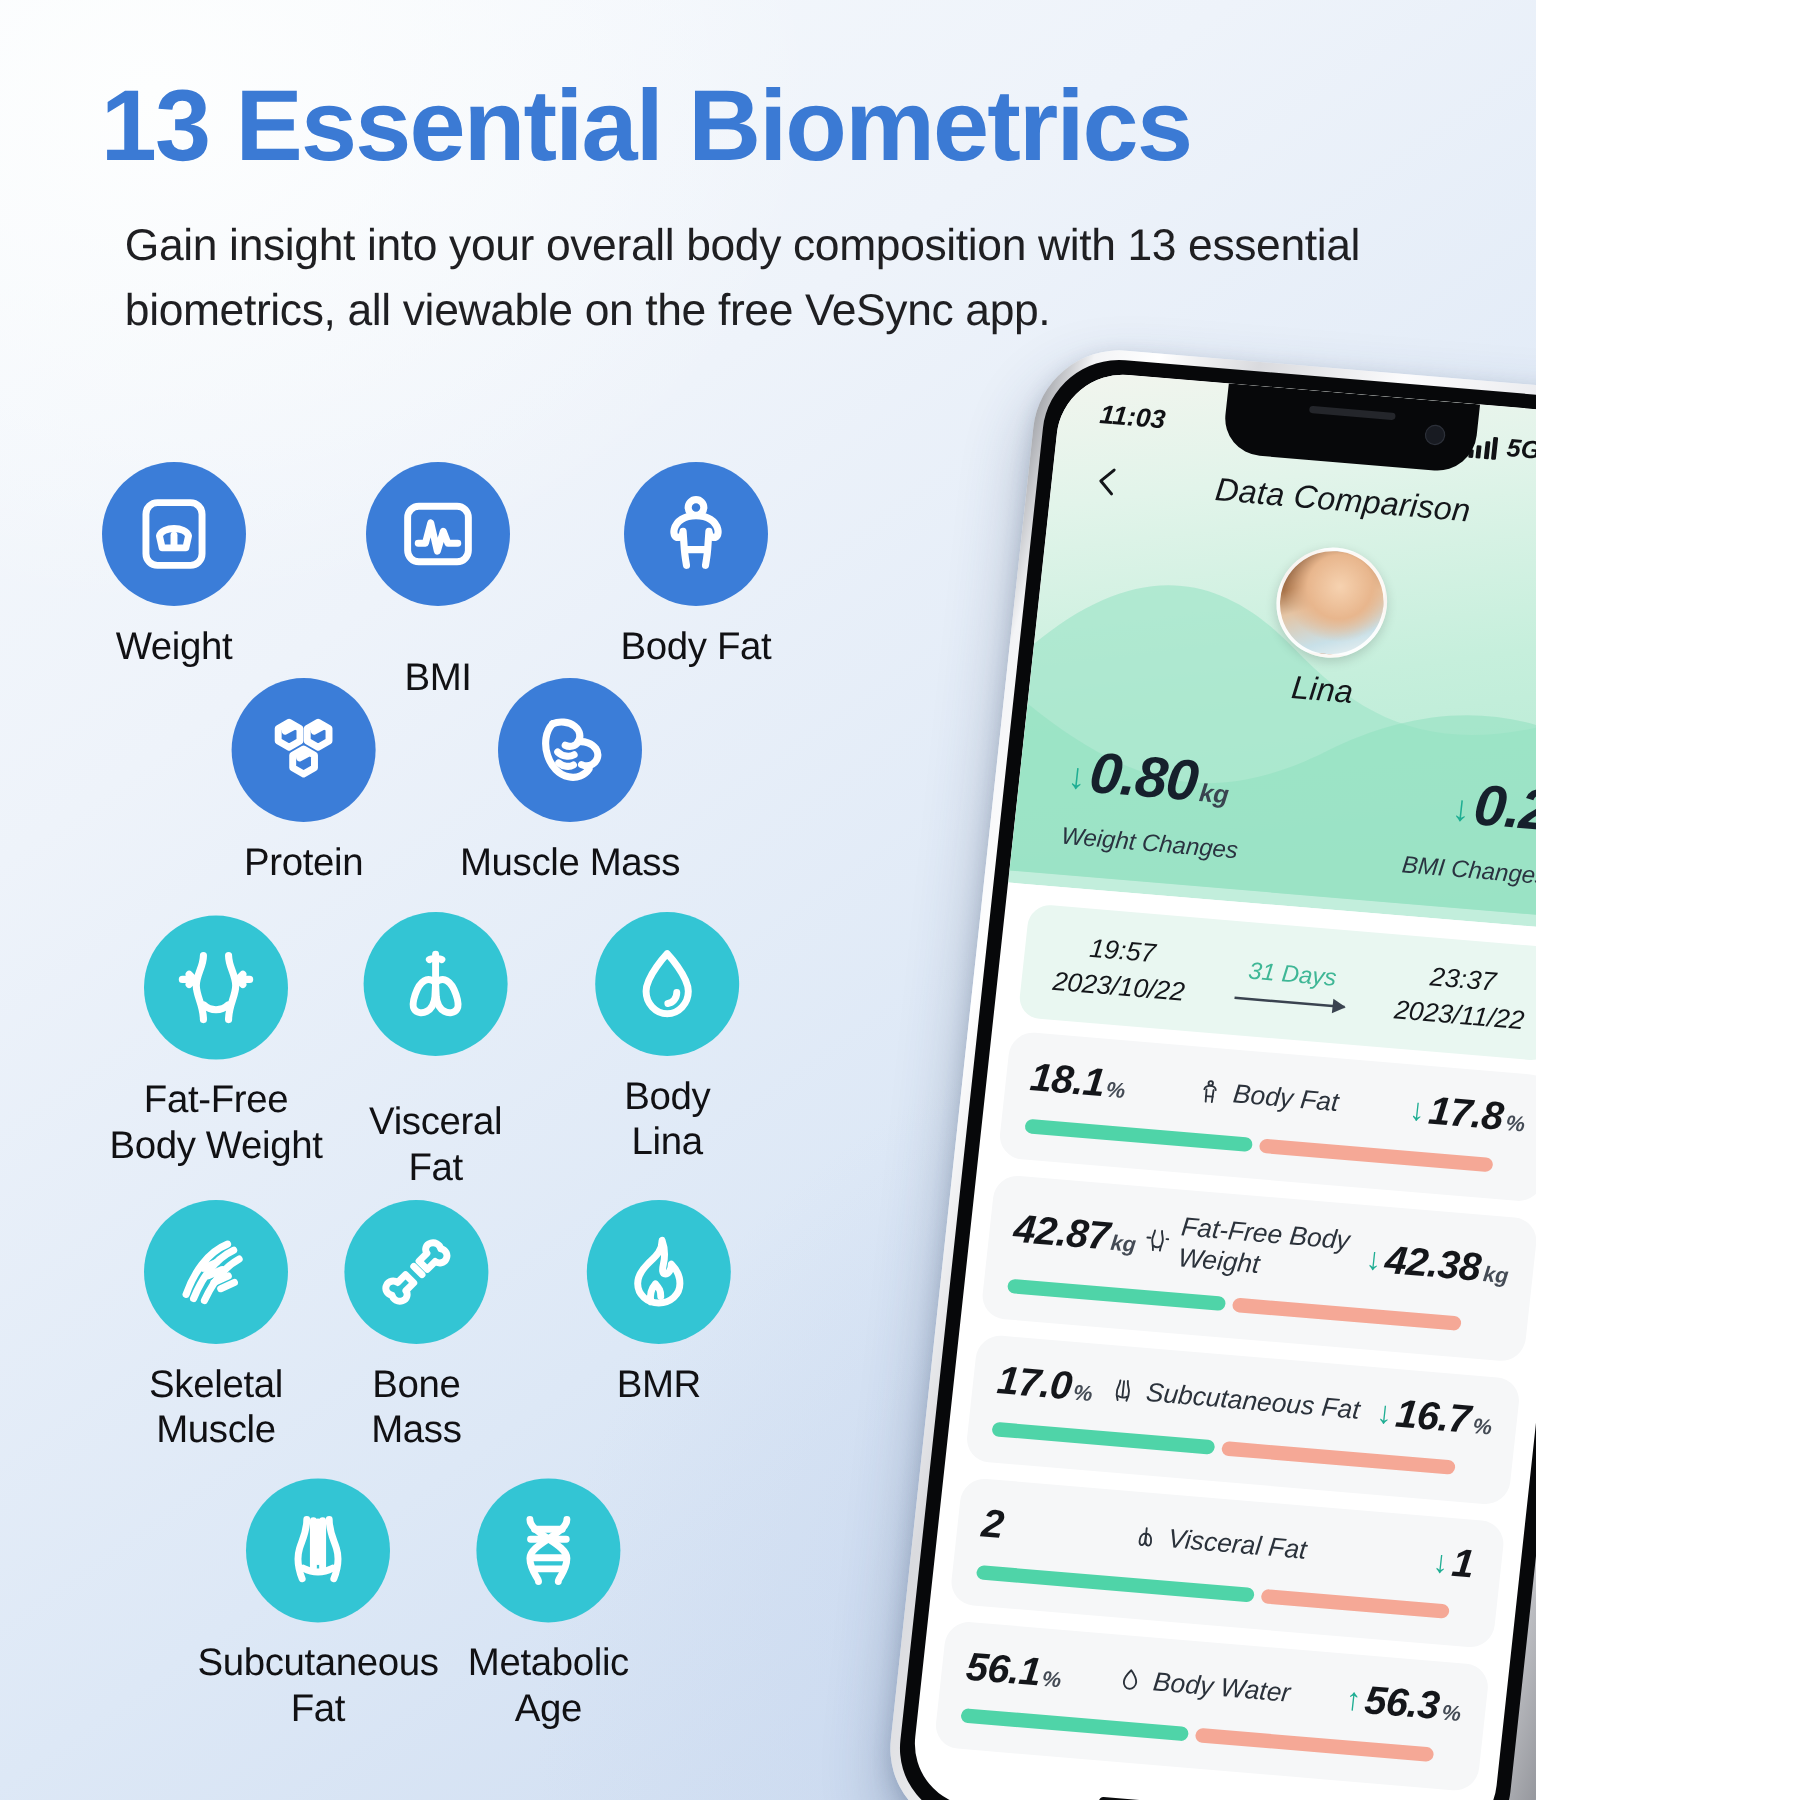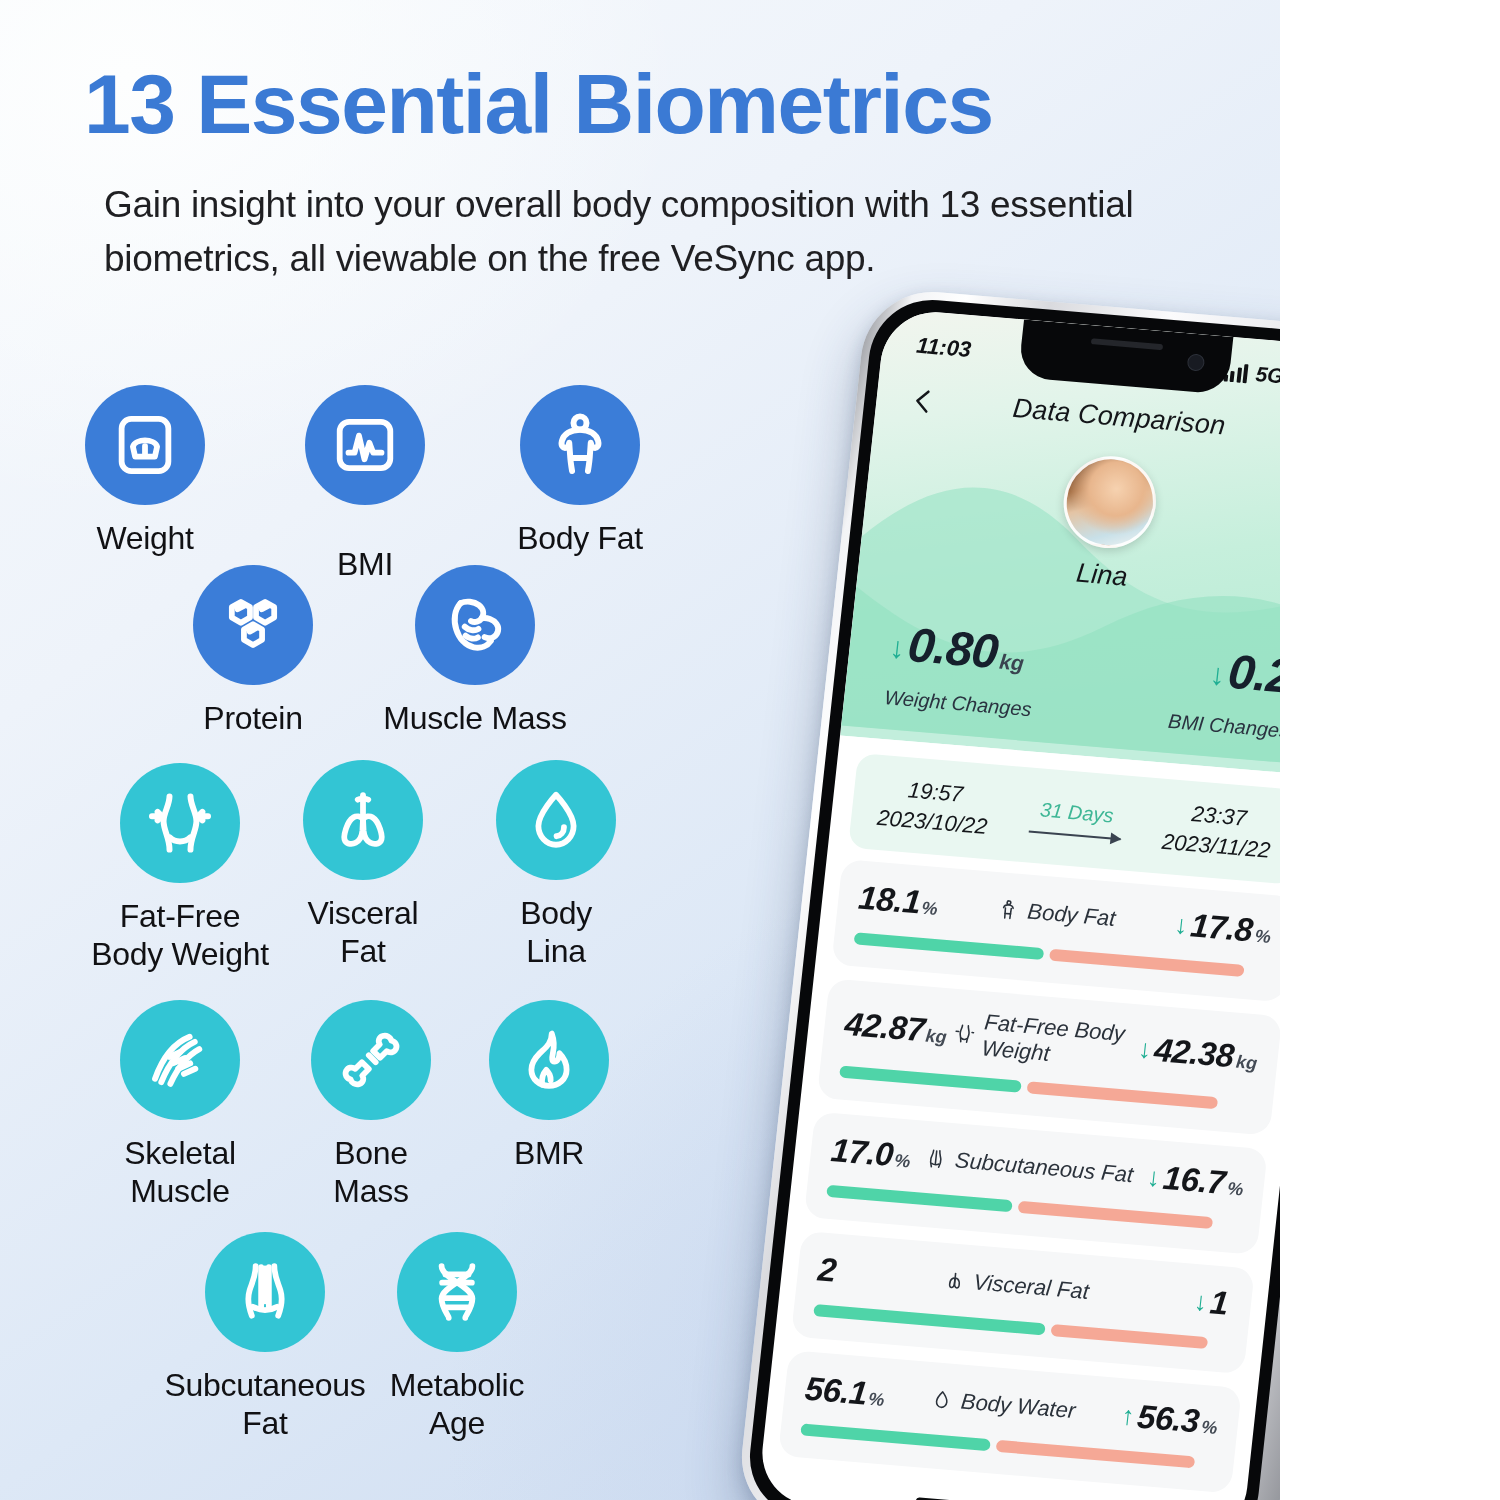--- a/index.html
+++ b/index.html
@@ -349,21 +349,21 @@
             <path d="M8.3 2.6 C8.3 5.8 6.2 8.3 6.2 11.4 C6.2 14.6 8.3 17.2 8.3 21.4"></path>
             <path d="M15.7 2.6 C15.7 5.8 17.8 8.3 17.8 11.4 C17.8 14.6 15.7 17.2 15.7 21.4"></path>
             <path d="M8.4 17.1 C10.4 19 13.6 19 15.6 17.1"></path>
             <path d="M2.1 9.6 H5.1 M4.1 8.1 L5.6 9.6 L4.1 11.1"></path>
             <path d="M21.9 9.6 H18.9 M19.9 8.1 L18.4 9.6 L19.9 11.1"></path>
           </svg>
         </div>
         <div class="icon-label">Fat-Free
 Body Weight</div>
       </div>
-      <div class="icon-cell" style="left: 258px; top: 760px;">
+      <div class="icon-cell" style="left: 258px; top: 760px; gap: 21px;">
         <div class="circle teal">
           <svg width="66" height="66" viewBox="0 0 24 24" fill="none" stroke="#ffffff" stroke-width="2.1" stroke-linecap="round" stroke-linejoin="round">
             <path d="M12 3 V11.6"></path>
             <path d="M12 11.6 C11 10.6 9.6 10.4 8.6 11 C7.2 11.8 6.4 13.4 5.8 15.2 C5.2 17 4.9 18.6 5.5 19.6 C6.2 20.8 8 21 9.3 20.3 C10.8 19.5 11.6 17.8 11.8 15.8 L12 11.6 Z"></path>
             <path d="M12 11.6 C13 10.6 14.4 10.4 15.4 11 C16.8 11.8 17.6 13.4 18.2 15.2 C18.8 17 19.1 18.6 18.5 19.6 C17.8 20.8 16 21 14.7 20.3 C13.2 19.5 12.4 17.8 12.2 15.8 L12 11.6 Z"></path>
             <path d="M10.1 4.6 C10.8 4.1 13.2 4.1 13.9 4.6"></path>
           </svg>
         </div>
         <div class="icon-label">Visceral
 Fat</div>
@@ -383,21 +383,21 @@
           <svg width="68" height="68" viewBox="0 0 24 24" fill="none" stroke="#ffffff" stroke-width="2.1" stroke-linecap="round" stroke-linejoin="round">
             <path d="M3.2 18.6 C5.4 12.4 9.4 6.2 15.4 3.8"></path>
             <path d="M5.4 19.8 C7.8 14 11.6 8.2 17.2 5.6"></path>
             <path d="M8.6 20.4 C10.8 15.6 14 10.8 18.8 8.2"></path>
             <path d="M8.3 10.9 L12.1 9.2 M9.7 13.1 L13.8 11.3 M11.4 15.1 L15.6 13.2 M13.4 16.9 L17.4 15.1"></path>
           </svg>
         </div>
         <div class="icon-label">Skeletal
 Muscle</div>
       </div>
-      <div class="icon-cell" style="left: 266px; top: 1000px;">
+      <div class="icon-cell" style="left: 242px; top: 1000px;">
         <div class="circle teal">
           <svg width="66" height="66" viewBox="0 0 24 24" fill="none" stroke="#ffffff" stroke-width="2.1" stroke-linecap="round" stroke-linejoin="round">
             <path d="M16.2 3.3 C17.6 2.8 19.1 3.6 19.4 5 C20.9 5.2 21.7 6.8 21 8.1 C20.4 9.3 18.8 9.6 17.7 8.8 L15.3 11.2 L12.8 8.7 L15.2 6.3 C14.4 5.2 14.9 3.7 16.2 3.3 Z"></path>
             <path d="M7.8 20.7 C6.4 21.2 4.9 20.4 4.6 19 C3.1 18.8 2.3 17.2 3 15.9 C3.6 14.7 5.2 14.4 6.3 15.2 L8.7 12.8 L11.2 15.3 L8.8 17.7 C9.6 18.8 9.1 20.3 7.8 20.7 Z"></path>
             <path d="M11.2 10.3 L13.7 12.8"></path>
           </svg>
         </div>
         <div class="icon-label">Bone
 Mass</div>
       </div>

